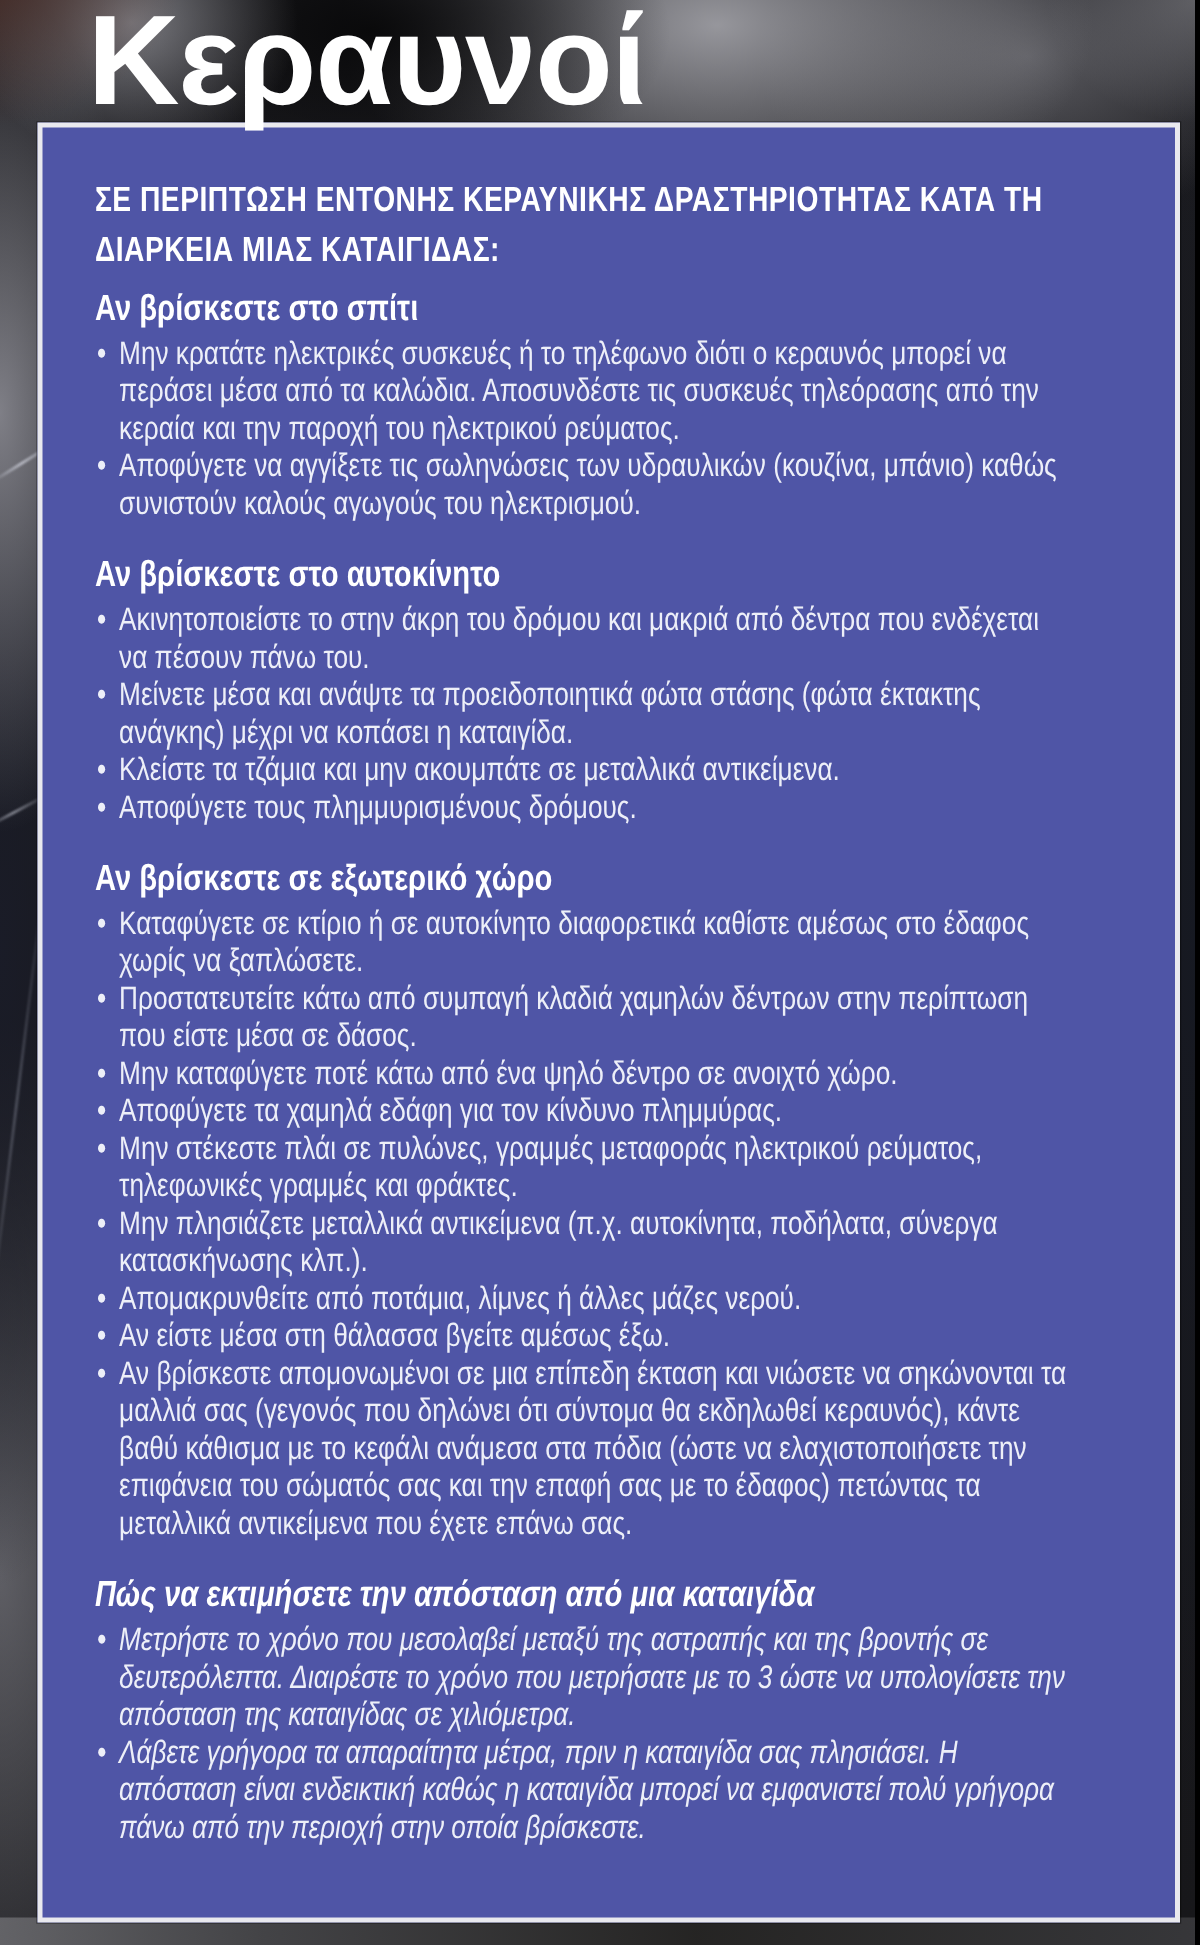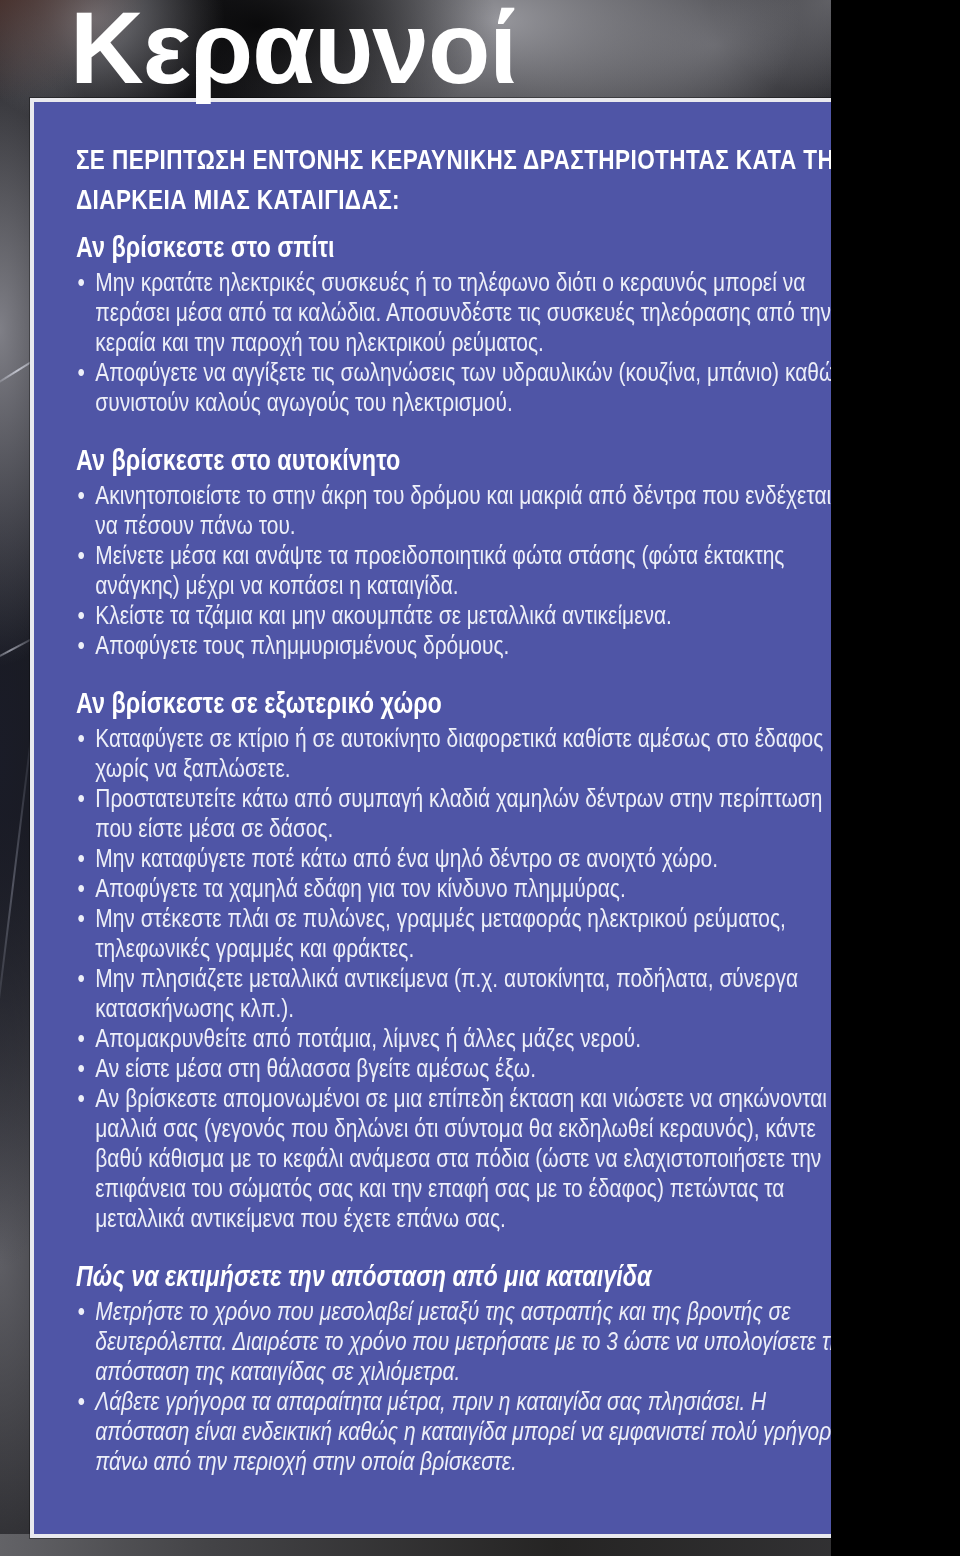--- a/index.html
+++ b/index.html
@@ -6,21 +6,21 @@
     --panel:#4f55a6;
     --panel_border:#e9e9ee;
     --heading_text:#ffffff;
     --body_text:#edeff8;
     --background:#141418;
   }
   *{margin:0;padding:0;box-sizing:border-box;}
   html,body{background:#000;}
   .stage{
     position:relative;
-    width:831px;height:1556px;
+    width:956px;height:1556px;
     overflow:hidden;
     font-family:"Liberation Sans","DejaVu Sans",sans-serif;
     background-color:var(--background);
     background-image:
       radial-gradient(240px 190px at -2% -2%, rgba(82,48,40,.85), rgba(82,48,40,0) 70%),
       radial-gradient(190px 160px at 11% 18px, rgba(140,140,146,.85), rgba(140,140,146,0) 70%),
       radial-gradient(320px 170px at 31% 25px, rgba(8,8,9,.95), rgba(8,8,9,0) 75%),
       radial-gradient(430px 250px at 60% 20px, rgba(172,172,178,.85), rgba(172,172,178,0) 70%),
       radial-gradient(300px 190px at 86% 45px, rgba(118,118,124,.7), rgba(118,118,124,0) 72%),
       radial-gradient(170px 140px at 100% 0%, rgba(130,130,135,.6), rgba(130,130,135,0) 70%),

